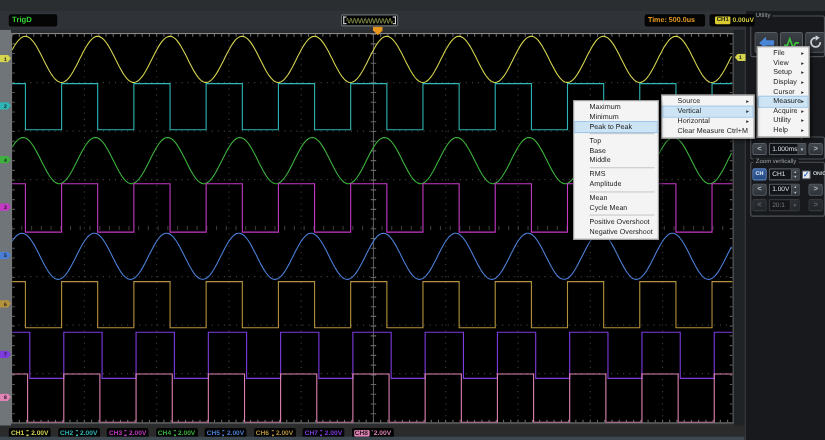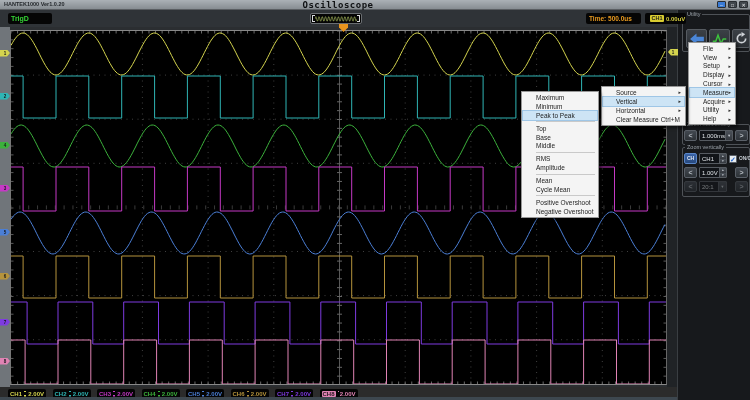--- a/index.html
+++ b/index.html
@@ -94,29 +94,20 @@
   #sidebar-menu { left:688px; top:42px; width:48px; }
   #sidebar-menu .item { height:8.8px; }
   #context-menu { left:601px; top:86px; width:85px; }
   #measure-submenu { left:521px; top:91px; width:78px; }
 </style>
 </head>
 <body>
 
 <div id="app">
 
-  <div class="titlebar">
-    <span class="app-version">HANTEK1000 Ver1.0.20</span>
-    <span class="app-title">Oscilloscope</span>
-    <span class="winbtns">
-      <span class="winbtn min">–</span>
-      <span class="winbtn">□</span>
-      <span class="winbtn">✕</span>
-    </span>
-  </div>
 
   <div class="toolbar">
     <div class="chip trig-chip">
       <span>TrigD</span>
     </div>
     <div class="chip preview">
       <span class="bracket l"></span>
       <svg viewBox="0 0 48 9">
         <path id="previewPath" fill="none" stroke="#b4c864" stroke-width="0.7" d="M0.0 4.5L0.5 2.5L1.0 1.9L1.5 3.1L2.0 5.2L2.5 6.8L3.0 6.9L3.5 5.3L4.0 3.2L4.5 1.9L5.0 2.4L5.5 4.3L6.0 6.3L6.5 7.1L7.0 6.1L7.5 4.0L8.0 2.2L8.5 2.0L9.0 3.5L9.5 5.6L10.0 7.0L10.5 6.7L11.0 4.8L11.5 2.8L12.0 1.9L12.5 2.8L13.0 4.8L13.5 6.7L14.0 7.0L14.5 5.6L15.0 3.5L15.5 2.0L16.0 2.2L16.5 4.0L17.0 6.1L17.5 7.1L18.0 6.3L18.5 4.3L19.0 2.4L19.5 1.9L20.0 3.2L20.5 5.3L21.0 6.9L21.5 6.8L22.0 5.2L22.5 3.1L23.0 1.9L23.5 2.5L24.0 4.5L24.5 6.5L25.0 7.1L25.5 5.9L26.0 3.8L26.5 2.2L27.0 2.1L27.5 3.7L28.0 5.8L28.5 7.1L29.0 6.6L29.5 4.7L30.0 2.7L30.5 1.9L31.0 2.9L31.5 5.0L32.0 6.8L32.5 7.0L33.0 5.5L33.5 3.4L34.0 2.0L34.5 2.3L35.0 4.2L35.5 6.2L36.0 7.1L36.5 6.2L37.0 4.2L37.5 2.3L38.0 2.0L38.5 3.4L39.0 5.5L39.5 7.0L40.0 6.8L40.5 5.0L41.0 2.9L41.5 1.9L42.0 2.7L42.5 4.7L43.0 6.6L43.5 7.1L44.0 5.8L44.5 3.7L45.0 2.1L45.5 2.2L46.0 3.8L46.5 5.9L47.0 7.1L47.5 6.5L48.0 4.5"></path>
       </svg>

